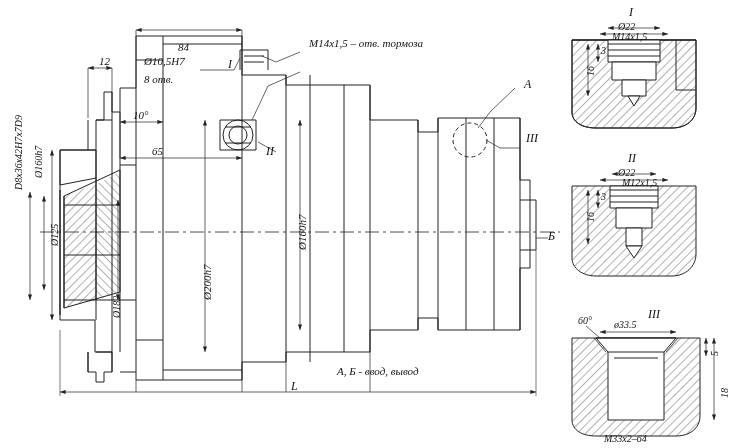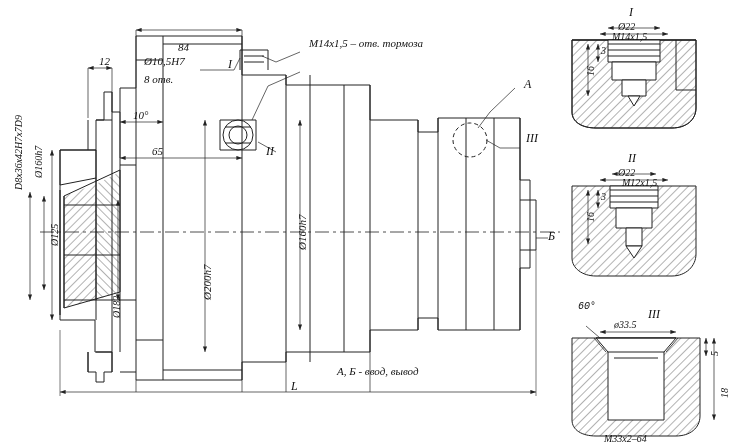--- a/index.html
+++ b/index.html
@@ -217,19 +217,19 @@
   <div class="lbl s10 it" style="left:601px;top:46px;">3</div>
   <div class="lbl s10 it rot" style="left:586px;top:76px;transform:rotate(-90deg);">16</div>
 
   <div class="lbl s12 it" style="left:628px;top:152px;">II</div>
   <div class="lbl s10 it" style="left:618px;top:168px;">Ø22</div>
   <div class="lbl s10 it" style="left:612px;top:178px;margin-left:10px;">М12х1,5</div>
   <div class="lbl s10 it" style="left:601px;top:192px;">3</div>
   <div class="lbl s10 it rot" style="left:586px;top:222px;transform:rotate(-90deg);">16</div>
 
   <div class="lbl s12 it" style="left:648px;top:308px;">III</div>
-  <div class="lbl s10 it" style="left:578px;top:302px;font-family:Liberation Mono, monospace;">60°</div>
+  <div class="lbl s10 it" style="left:578px;top:316px;">60°</div>
   <div class="lbl s10 it" style="left:614px;top:320px;">ø33.5</div>
   <div class="lbl s10 it rot" style="left:710px;top:356px;transform:rotate(-90deg);">5</div>
   <div class="lbl s10 it rot" style="left:720px;top:398px;transform:rotate(-90deg);">18</div>
   <div class="lbl s10 it" style="left:604px;top:434px;">М33х2–64</div>
 
 </div>
 
 </body></html>

